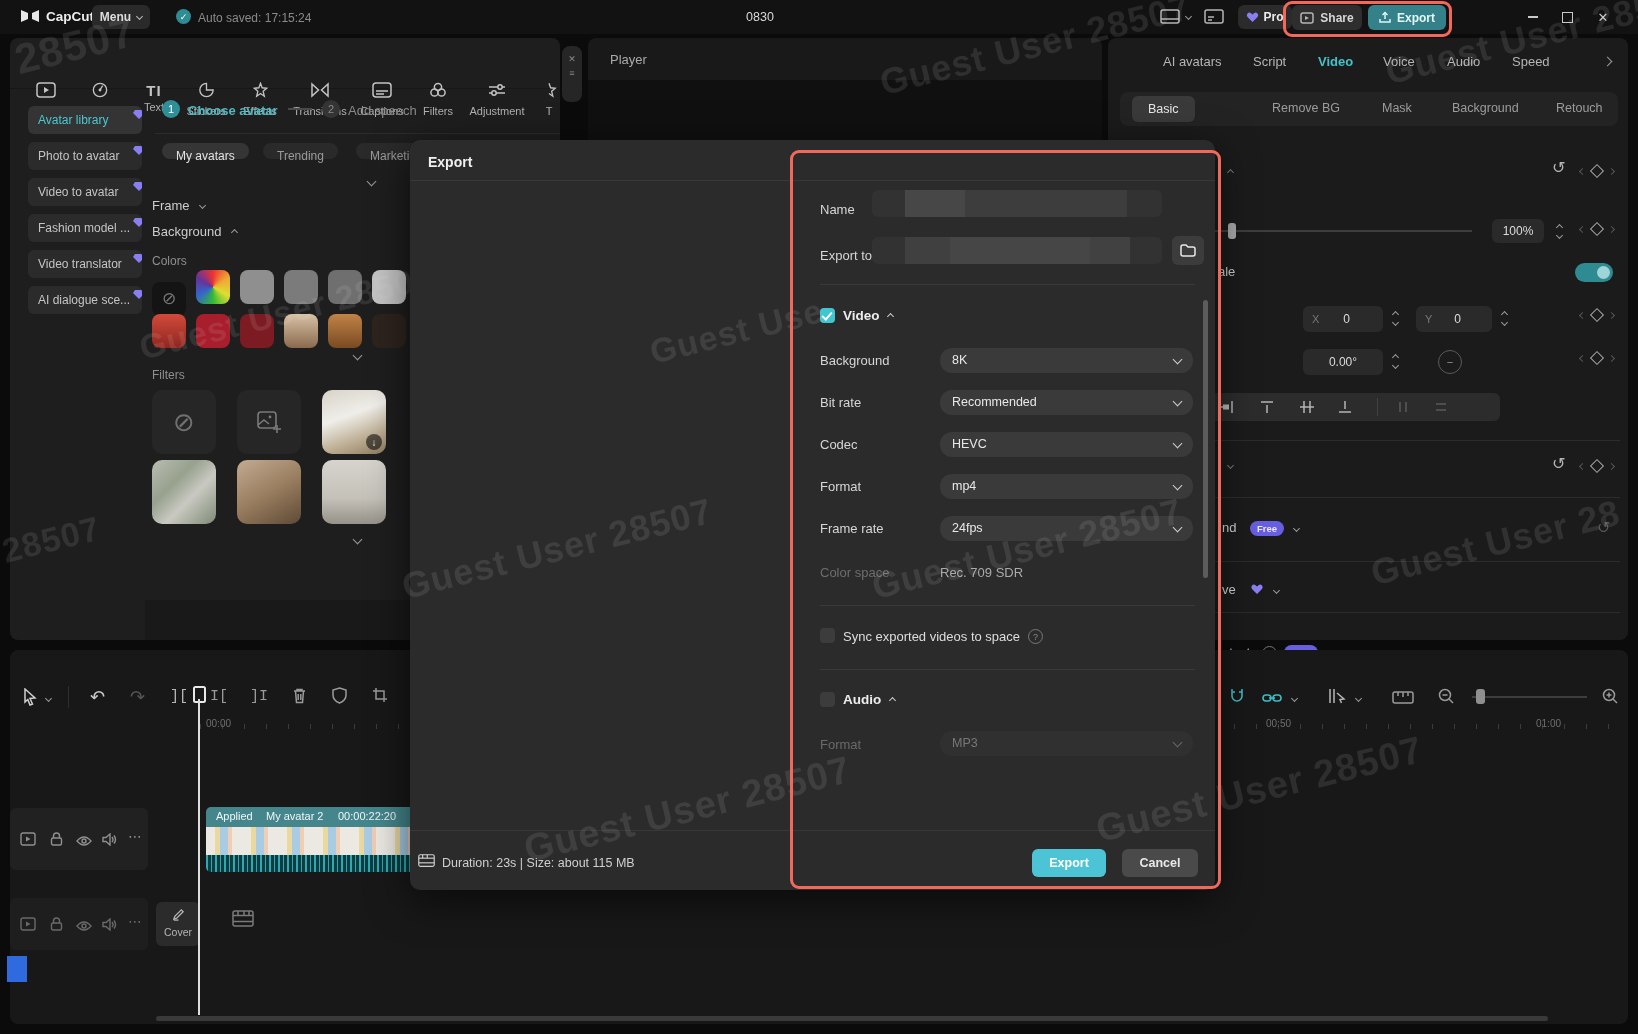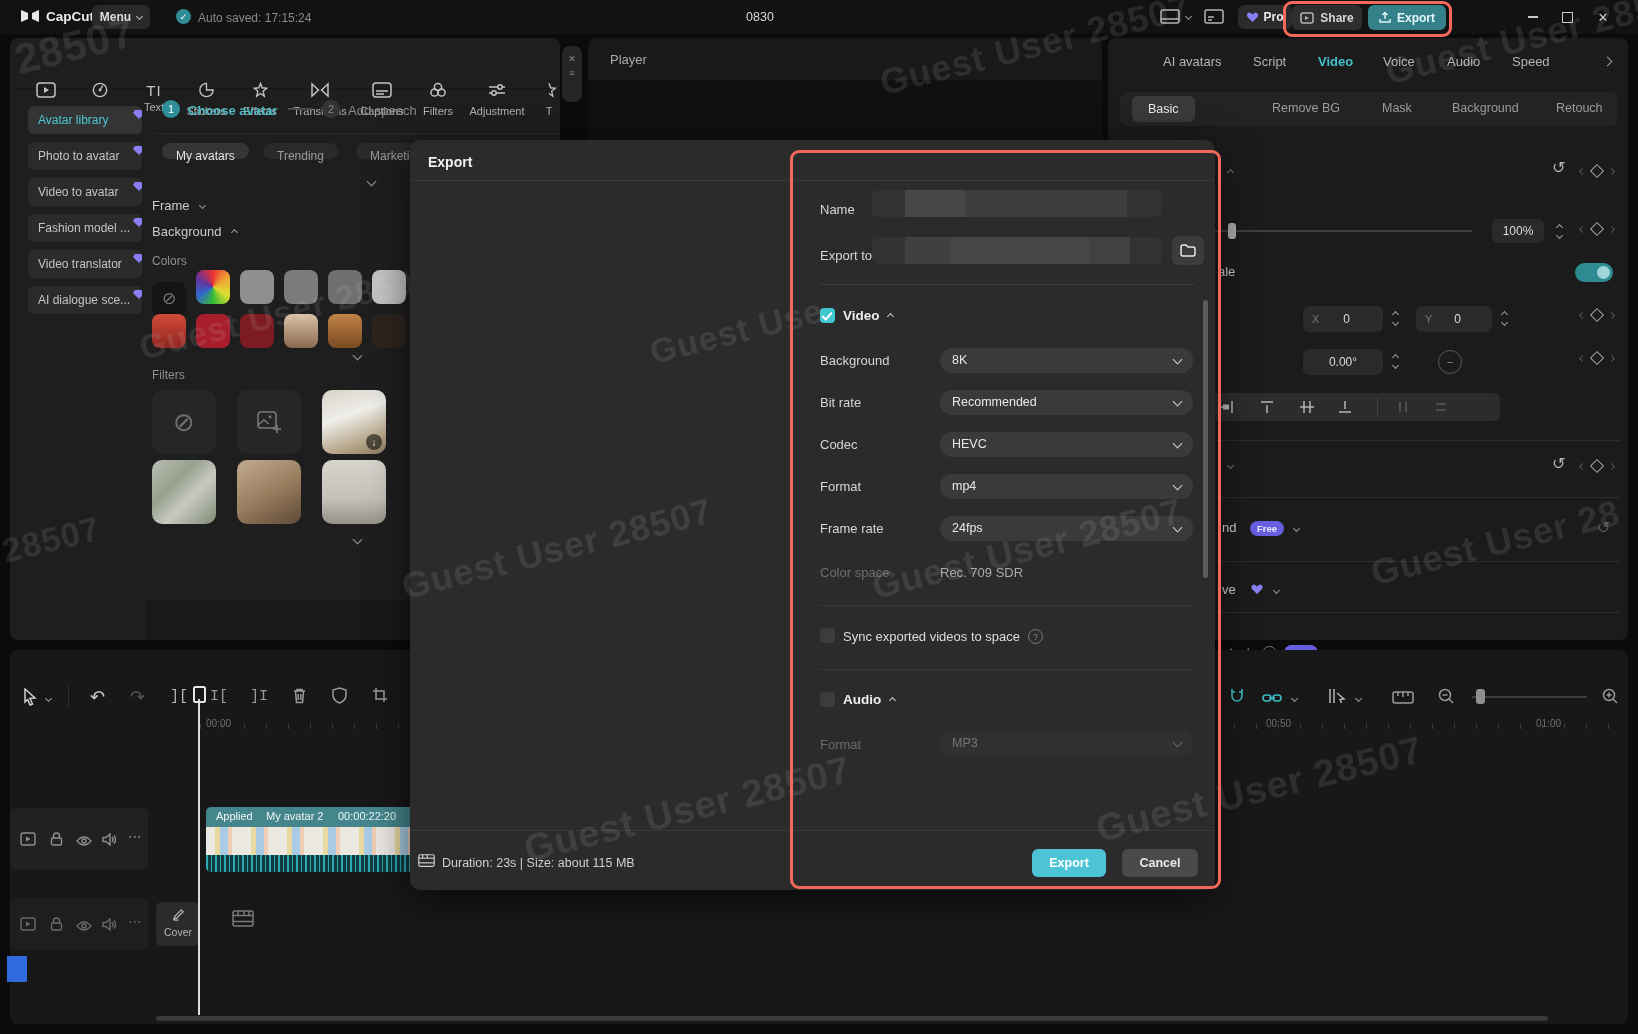--- a/index.html
+++ b/index.html
@@ -140,21 +140,21 @@
       </div>
       <div class="tb-item" style="left:64px;">
         <svg width="18" height="16" viewBox="0 0 18 18">
             <circle cx="9" cy="9" r="7.5"></circle>
             <circle cx="9" cy="9" r="1.6" fill="#c3c3c3" stroke="none"></circle>
             <path d="M9 9 L12 4"></path>
           </svg>
         <span class="lbl">Audio</span>
       </div>
       <div class="tb-item" style="left:118px;">
-        <span style="font-size:15px;color:#c3c3c3;font-weight:normal;letter-spacing:1px;display:block;height:16px;">TI</span>
+        <span style="font-size:15px;color:#c3c3c3;font-weight:bold;letter-spacing:1px;display:block;height:16px;">TI</span>
         <span class="lbl">Text</span>
       </div>
       <div class="tb-item" style="left:170px;">
         <svg width="17" height="16" viewBox="0 0 18 18">
             <path d="M16.5 9 A7.5 7.5 0 1 1 9 1.5 L9 9 Z"></path>
           </svg>
         <span class="lbl">Stickers</span>
       </div>
       <div class="tb-item" style="left:224px;">
         <svg width="17" height="16" viewBox="0 0 18 18">

